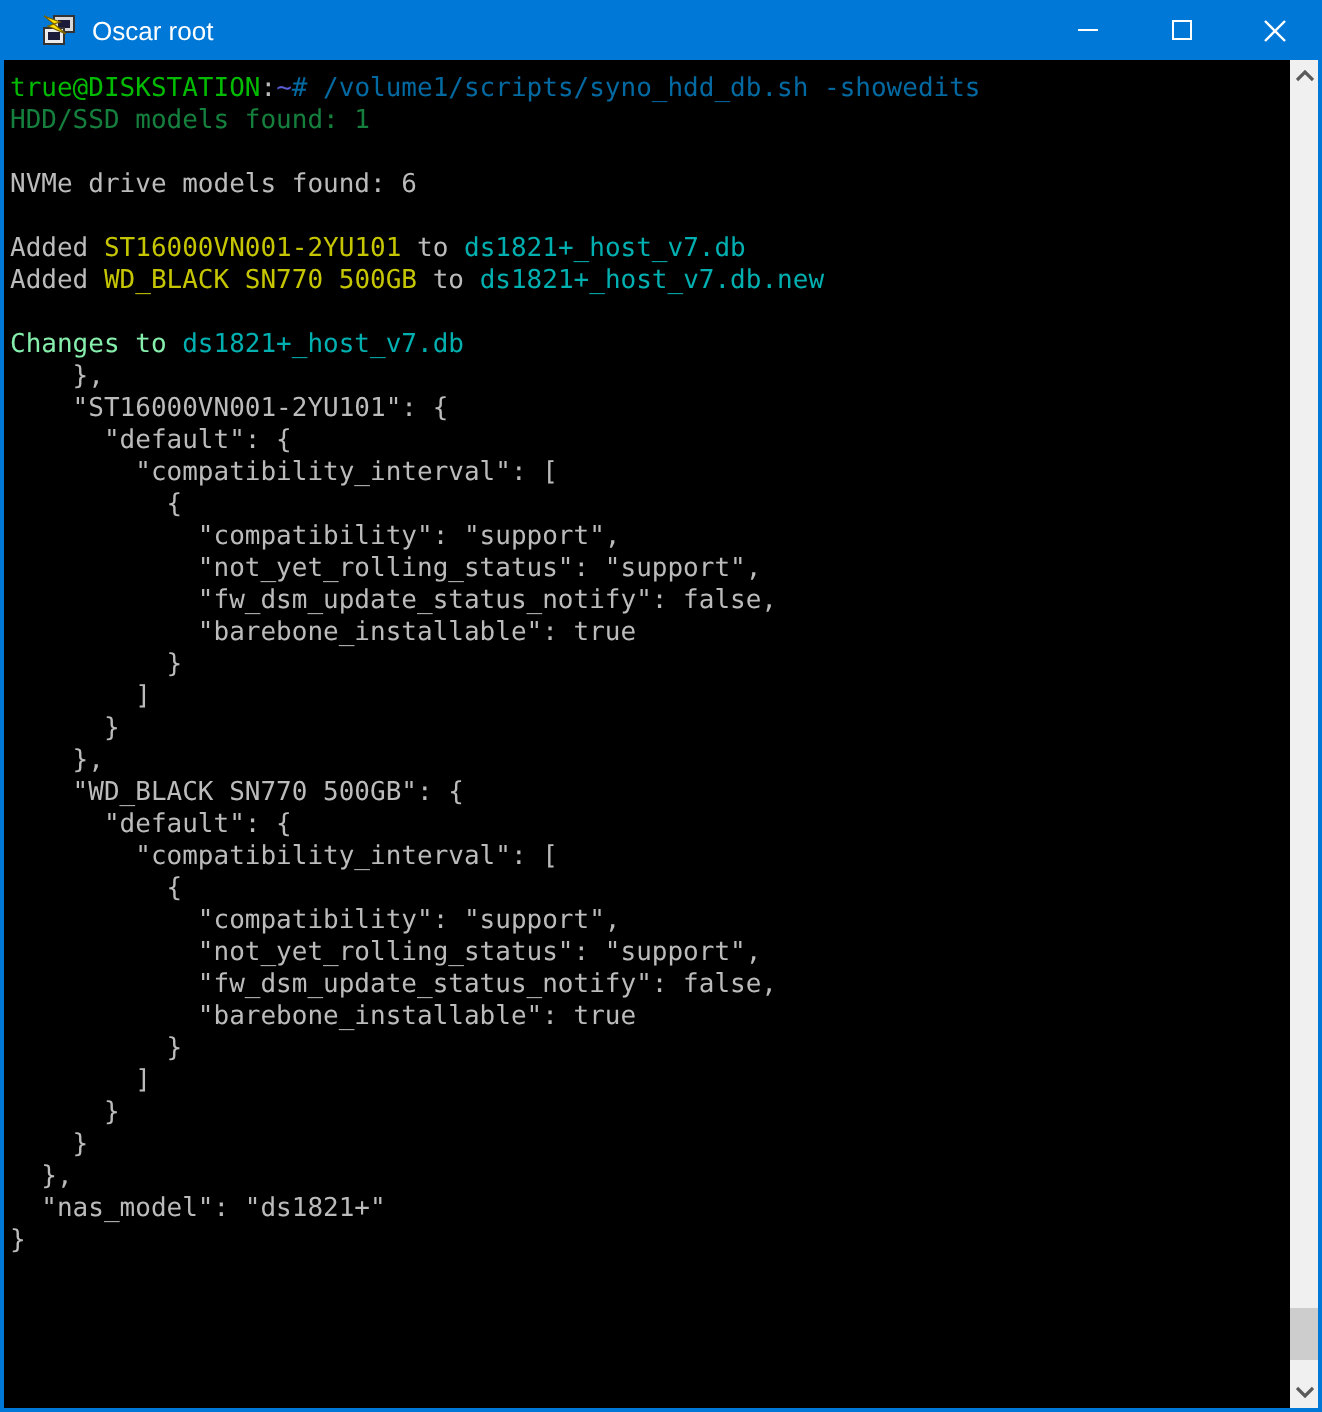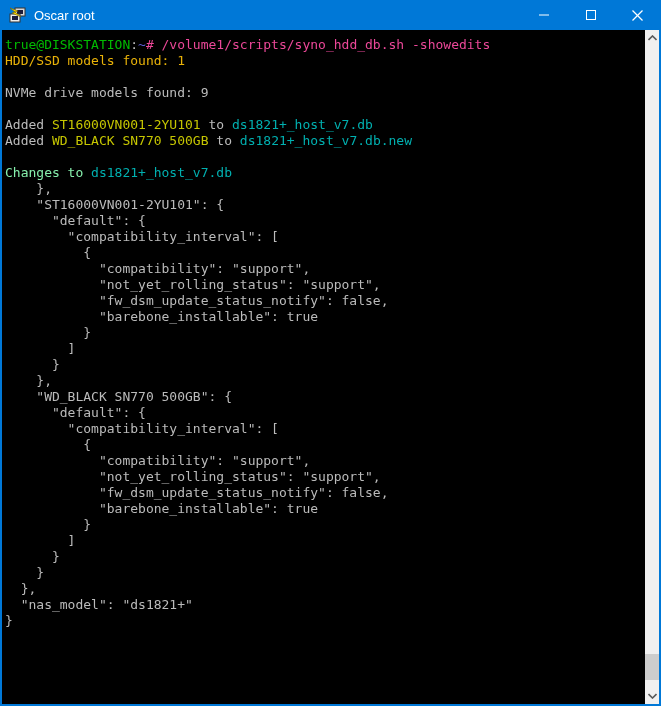--- a/index.html
+++ b/index.html
@@ -10,21 +10,21 @@
   body{width:661px;height:706px;overflow:hidden;background:#fff;}
   .window{
     width:661px;height:706px;
     border-left:2px solid var(--titlebar);
     border-right:2px solid var(--titlebar);
     border-bottom:2px solid var(--titlebar);
     display:flex;flex-direction:column;background:var(--terminal-bg);
   }
   .titlebar{
     height:30px;flex:0 0 30px;background:var(--titlebar);
-    display:flex;align-items:center;margin:0 -2px;padding-left:8px;
+    display:flex;align-items:center;margin:0 -2px;padding-left:20px;
   }
   .title-icon{width:18px;height:18px;display:inline-flex;align-items:center;justify-content:center;}
   .title-text{
     color:#ffffff;font-family:"Liberation Sans",sans-serif;font-size:13px;
     margin-left:8px;white-space:nowrap;
   }
   .titlebar-spacer{flex:1;}
   .controls{display:flex;height:30px;}
   .ctl{width:47px;height:30px;display:flex;align-items:center;justify-content:center;cursor:default;}
   .content{flex:1;display:flex;min-height:0;}
@@ -75,24 +75,24 @@
         <svg width="11" height="11" viewBox="0 0 11 11">
           <line x1="0.5" y1="0.5" x2="10.5" y2="10.5" stroke="#ffffff" stroke-width="1.2"></line>
           <line x1="10.5" y1="0.5" x2="0.5" y2="10.5" stroke="#ffffff" stroke-width="1.2"></line>
         </svg>
       </div>
     </div>
   </div>
 
   <div class="content">
     <div class="terminal">
-        <div class="term-line"><span style="color: rgb(0, 187, 0);">true@DISKSTATION</span><span style="color: rgb(187, 187, 187);">:</span><span style="color: rgb(92, 92, 214);">~</span><span style="color: #ec4899;"># /volume1/scripts/syno_hdd_db.sh -showedits</span></div>
-        <div class="term-line"><span style="color: #eab308;">HDD/SSD models found: 1</span></div>
+        <div class="term-line"><span style="color: rgb(0, 187, 0);">true@DISKSTATION</span><span style="color: rgb(187, 187, 187);">:</span><span style="color: rgb(92, 92, 214);">~</span><span style="color: #0369a1;"># /volume1/scripts/syno_hdd_db.sh -showedits</span></div>
+        <div class="term-line"><span style="color: #15803d;">HDD/SSD models found: 1</span></div>
         <div class="term-line"> </div>
-        <div class="term-line"><span style="color: rgb(187, 187, 187);">NVMe drive models found: 9</span></div>
+        <div class="term-line"><span style="color: rgb(187, 187, 187);">NVMe drive models found: 6</span></div>
         <div class="term-line"> </div>
         <div class="term-line"><span style="color: rgb(187, 187, 187);">Added </span><span style="color: rgb(198, 198, 0);">ST16000VN001-2YU101</span><span style="color: rgb(187, 187, 187);"> to </span><span style="color: rgb(0, 176, 176);">ds1821+_host_v7.db</span></div>
         <div class="term-line"><span style="color: rgb(187, 187, 187);">Added </span><span style="color: rgb(198, 198, 0);">WD_BLACK SN770 500GB</span><span style="color: rgb(187, 187, 187);"> to </span><span style="color: rgb(0, 176, 176);">ds1821+_host_v7.db.new</span></div>
         <div class="term-line"> </div>
         <div class="term-line"><span style="color: #86efac;">Changes to </span><span style="color: rgb(0, 176, 176);">ds1821+_host_v7.db</span></div>
         <div class="term-line"><span style="color: rgb(187, 187, 187);">    },</span></div>
         <div class="term-line"><span style="color: rgb(187, 187, 187);">    "ST16000VN001-2YU101": {</span></div>
         <div class="term-line"><span style="color: rgb(187, 187, 187);">      "default": {</span></div>
         <div class="term-line"><span style="color: rgb(187, 187, 187);">        "compatibility_interval": [</span></div>
         <div class="term-line"><span style="color: rgb(187, 187, 187);">          {</span></div>

